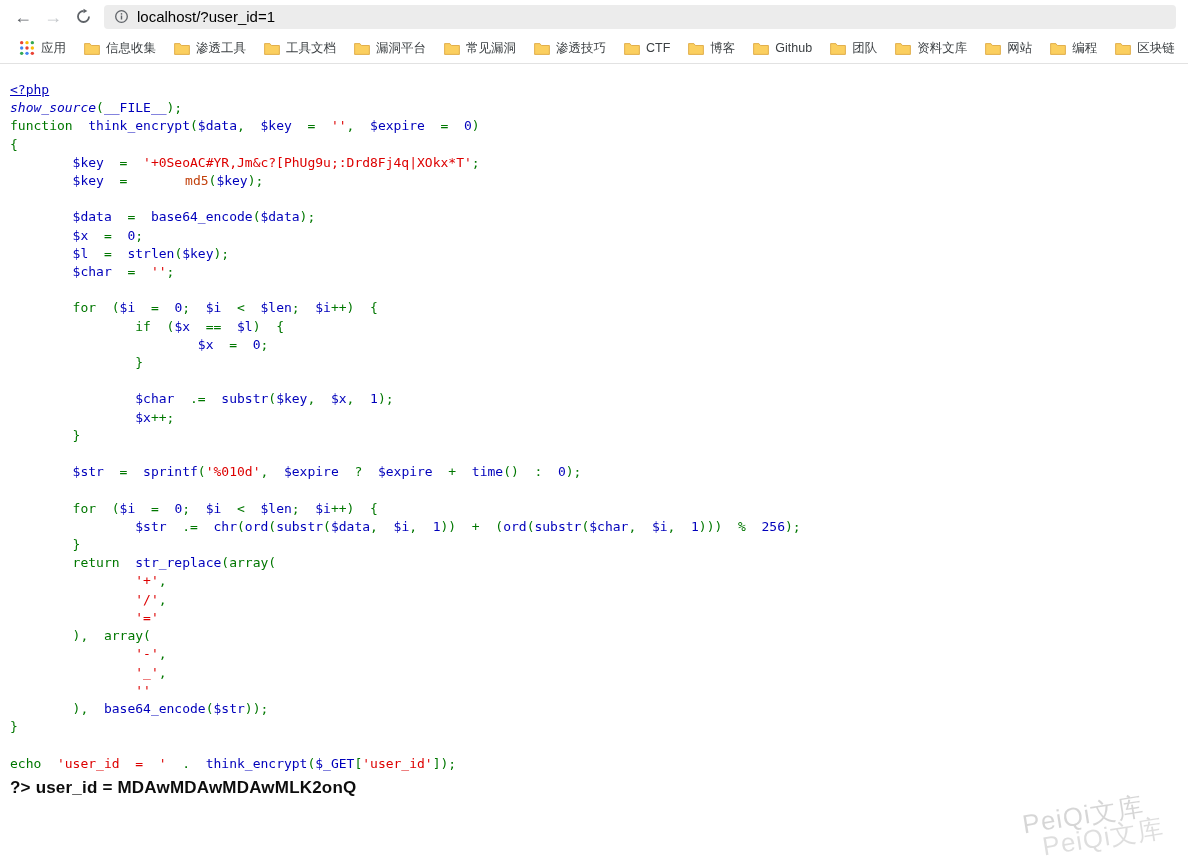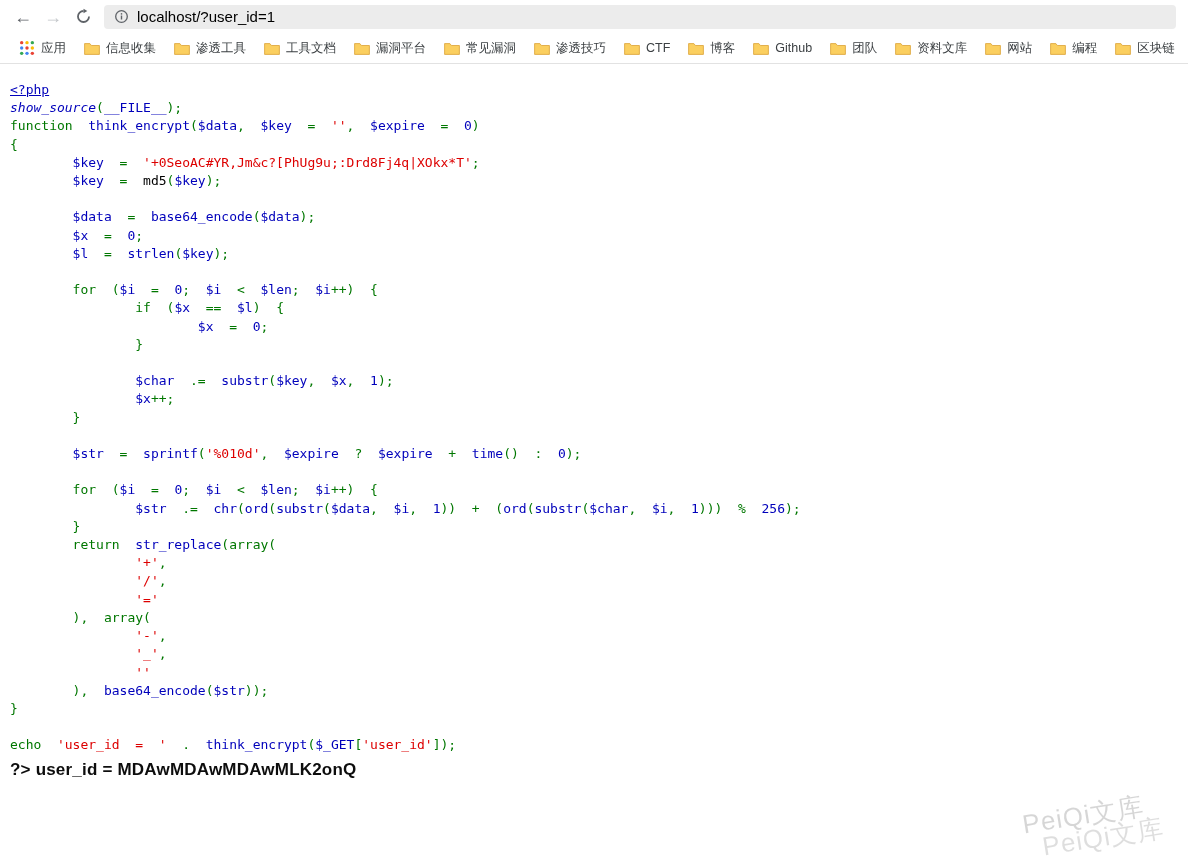--- a/index.html
+++ b/index.html
@@ -229,25 +229,26 @@
       </div>
     </div>
 
   <div class="content">
     <div class="code">
         <div class="code-line"><span style="color: rgb(0, 0, 187); text-decoration: underline;">&lt;?php</span></div>
         <div class="code-line"><span style="color: rgb(0, 0, 187); font-style: italic;">show_source</span><span style="color: rgb(0, 119, 0);">(</span><span style="color: rgb(0, 0, 187);">__FILE__</span><span style="color: rgb(0, 119, 0);">);</span></div>
         <div class="code-line"><span style="color: rgb(0, 119, 0);">function  </span><span style="color: rgb(0, 0, 187);">think_encrypt</span><span style="color: rgb(0, 119, 0);">(</span><span style="color: rgb(0, 0, 187);">$data</span><span style="color: rgb(0, 119, 0);">,  </span><span style="color: rgb(0, 0, 187);">$key</span><span style="color: rgb(0, 119, 0);">  =  </span><span style="color: rgb(221, 0, 0);">''</span><span style="color: rgb(0, 119, 0);">,  </span><span style="color: rgb(0, 0, 187);">$expire</span><span style="color: rgb(0, 119, 0);">  =  </span><span style="color: rgb(0, 0, 187);">0</span><span style="color: rgb(0, 119, 0);">)</span></div>
         <div class="code-line"><span style="color: rgb(0, 119, 0);">{</span></div>
         <div class="code-line"><span style="color: rgb(0, 0, 187);">        $key</span><span style="color: rgb(0, 119, 0);">  =  </span><span style="color: rgb(221, 0, 0);">'+0SeoAC#YR,Jm&amp;c?[PhUg9u;:Drd8Fj4q|XOkx*T'</span><span style="color: rgb(0, 119, 0);">;</span></div>
-        <div class="code-line"><span style="color: rgb(0, 0, 187);">        $key</span><span style="color: rgb(0, 119, 0);">  =  </span><span style="color: #000000;">md5</span><span style="color: rgb(0, 119, 0);">(</span><span style="color: rgb(0, 0, 187);">$key</span><span style="color: rgb(0, 119, 0);">);</span></div>
+        <div class="code-line"><span style="color: rgb(0, 0, 187);">        $key</span><span style="color: rgb(0, 119, 0);">  =  </span><span style="color: #c2410c; margin-left: 42px;">md5</span><span style="color: rgb(0, 119, 0);">(</span><span style="color: rgb(0, 0, 187);">$key</span><span style="color: rgb(0, 119, 0);">);</span></div>
         <div class="code-line"> </div>
         <div class="code-line"><span style="color: rgb(0, 0, 187);">        $data</span><span style="color: rgb(0, 119, 0);">  =  </span><span style="color: rgb(0, 0, 187);">base64_encode</span><span style="color: rgb(0, 119, 0);">(</span><span style="color: rgb(0, 0, 187);">$data</span><span style="color: rgb(0, 119, 0);">);</span></div>
         <div class="code-line"><span style="color: rgb(0, 0, 187);">        $x</span><span style="color: rgb(0, 119, 0);">  =  </span><span style="color: rgb(0, 0, 187);">0</span><span style="color: rgb(0, 119, 0);">;</span></div>
         <div class="code-line"><span style="color: rgb(0, 0, 187);">        $l</span><span style="color: rgb(0, 119, 0);">  =  </span><span style="color: rgb(0, 0, 187);">strlen</span><span style="color: rgb(0, 119, 0);">(</span><span style="color: rgb(0, 0, 187);">$key</span><span style="color: rgb(0, 119, 0);">);</span></div>
+        <div class="code-line"><span style="color: rgb(0, 0, 187);">        $char</span><span style="color: rgb(0, 119, 0);">  =  </span><span style="color: rgb(221, 0, 0);">''</span><span style="color: rgb(0, 119, 0);">;</span></div>
         <div class="code-line"> </div>
         <div class="code-line"><span style="color: rgb(0, 119, 0);">        for  (</span><span style="color: rgb(0, 0, 187);">$i</span><span style="color: rgb(0, 119, 0);">  =  </span><span style="color: rgb(0, 0, 187);">0</span><span style="color: rgb(0, 119, 0);">;  </span><span style="color: rgb(0, 0, 187);">$i</span><span style="color: rgb(0, 119, 0);">  &lt;  </span><span style="color: rgb(0, 0, 187);">$len</span><span style="color: rgb(0, 119, 0);">;  </span><span style="color: rgb(0, 0, 187);">$i</span><span style="color: rgb(0, 119, 0);">++)  {</span></div>
         <div class="code-line"><span style="color: rgb(0, 119, 0);">                if  (</span><span style="color: rgb(0, 0, 187);">$x</span><span style="color: rgb(0, 119, 0);">  ==  </span><span style="color: rgb(0, 0, 187);">$l</span><span style="color: rgb(0, 119, 0);">)  {</span></div>
         <div class="code-line"><span style="color: rgb(0, 0, 187);">                        $x</span><span style="color: rgb(0, 119, 0);">  =  </span><span style="color: rgb(0, 0, 187);">0</span><span style="color: rgb(0, 119, 0);">;</span></div>
         <div class="code-line"><span style="color: rgb(0, 119, 0);">                }</span></div>
         <div class="code-line"> </div>
         <div class="code-line"><span style="color: rgb(0, 0, 187);">                $char</span><span style="color: rgb(0, 119, 0);">  .=  </span><span style="color: rgb(0, 0, 187);">substr</span><span style="color: rgb(0, 119, 0);">(</span><span style="color: rgb(0, 0, 187);">$key</span><span style="color: rgb(0, 119, 0);">,  </span><span style="color: rgb(0, 0, 187);">$x</span><span style="color: rgb(0, 119, 0);">,  </span><span style="color: rgb(0, 0, 187);">1</span><span style="color: rgb(0, 119, 0);">);</span></div>
         <div class="code-line"><span style="color: rgb(0, 0, 187);">                $x</span><span style="color: rgb(0, 119, 0);">++;</span></div>
         <div class="code-line"><span style="color: rgb(0, 119, 0);">        }</span></div>
         <div class="code-line"> </div>

